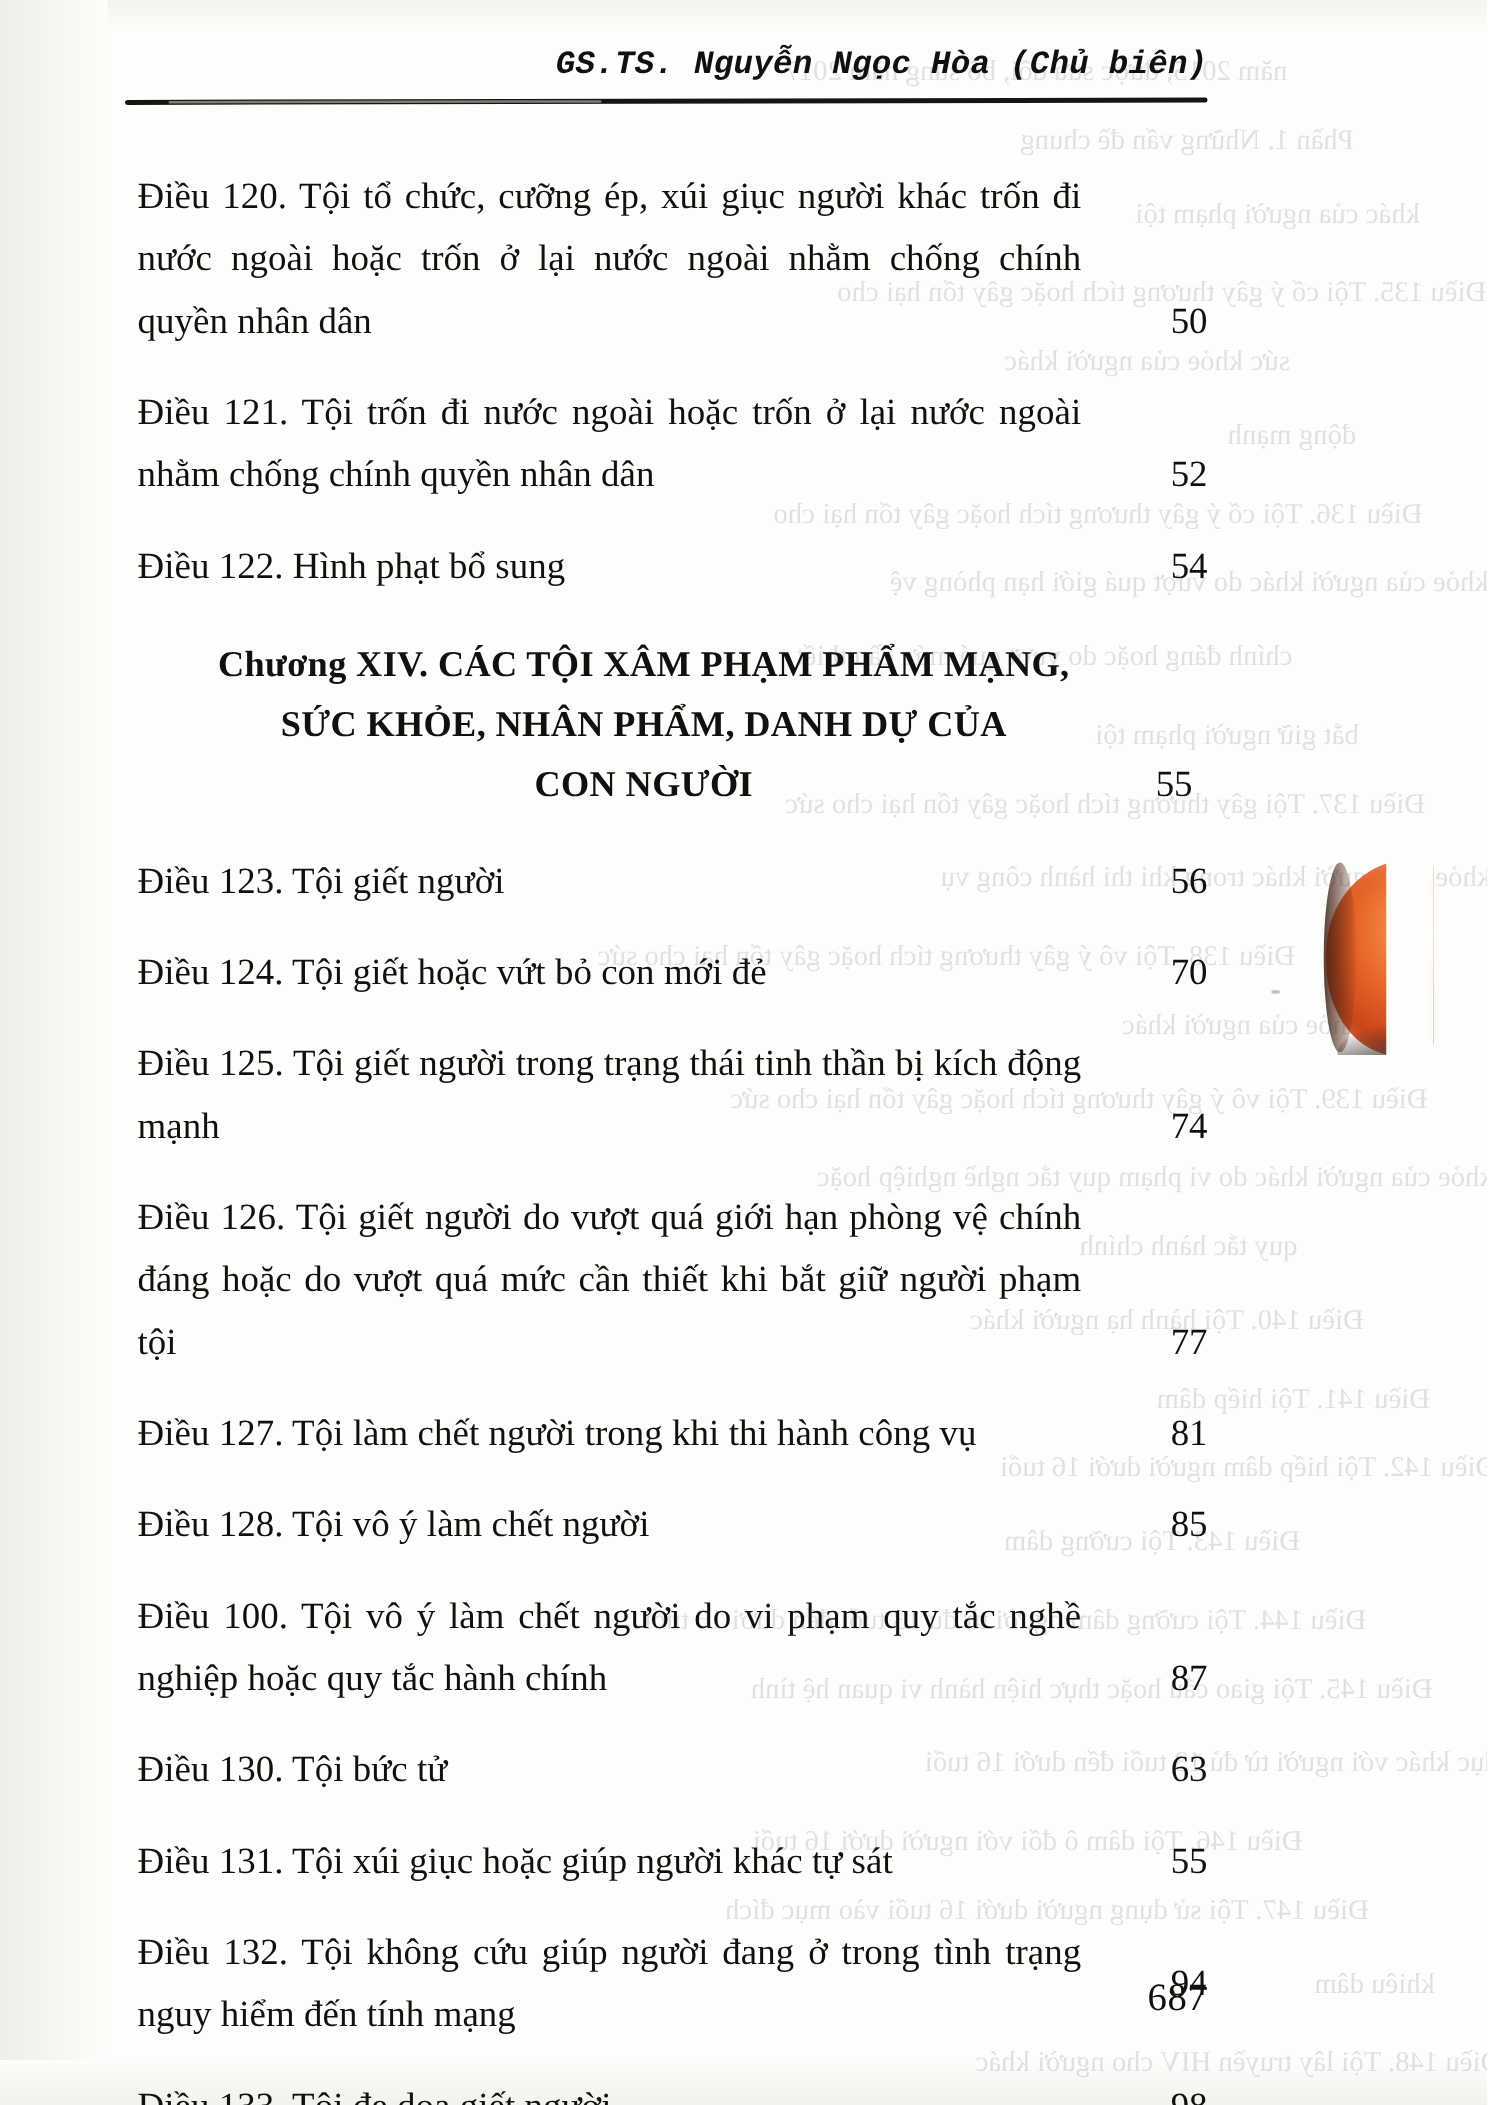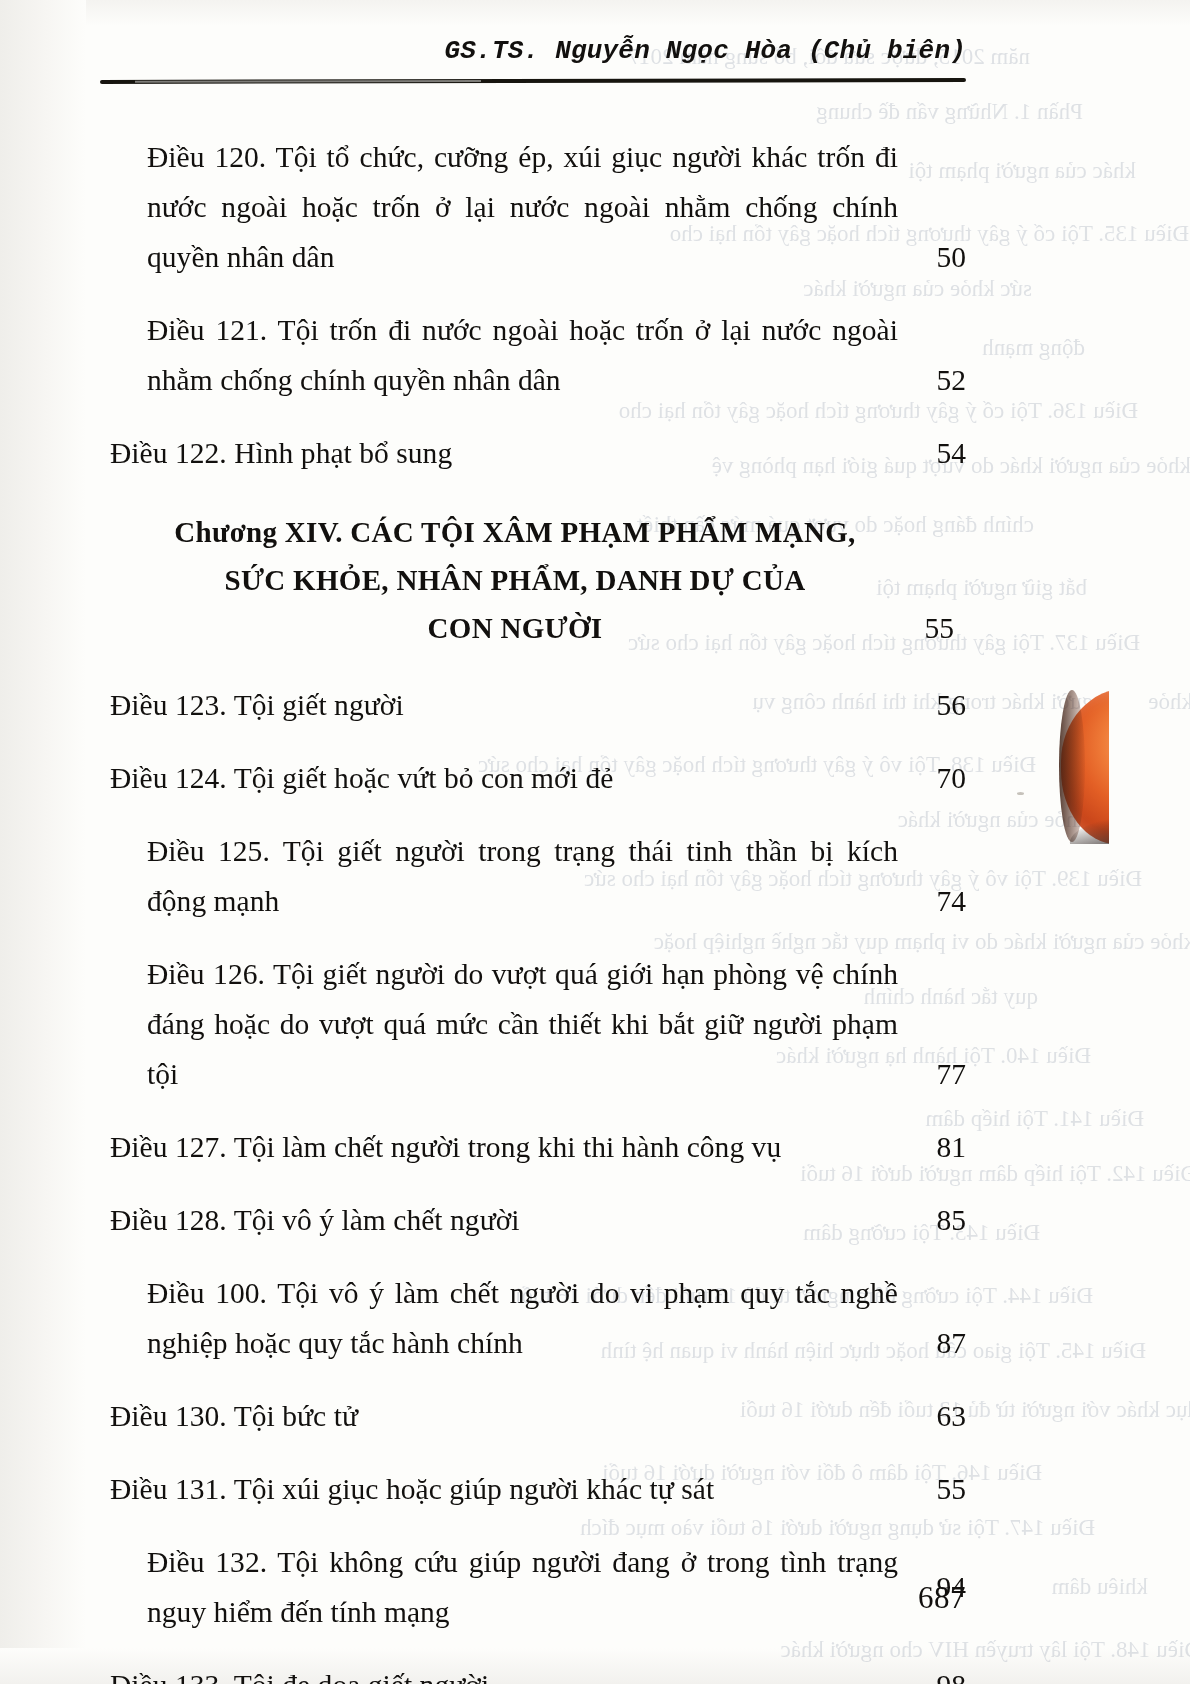--- a/index.html
+++ b/index.html
@@ -110,21 +110,20 @@
   }
   .entry-text {
     font-size: 29.5px;
     line-height: 50px;
     max-width: 755px;
     letter-spacing: 0.05px;
   }
   .entry-text.justify {
     text-align: justify;
     text-align-last: left;
-    margin-left: 37px;
   }
   .entry-page {
     font-size: 29.5px;
     line-height: 50px;
     min-width: 56px;
     text-align: right;
     flex: 0 0 auto;
     padding-left: 12px;
   }
   

